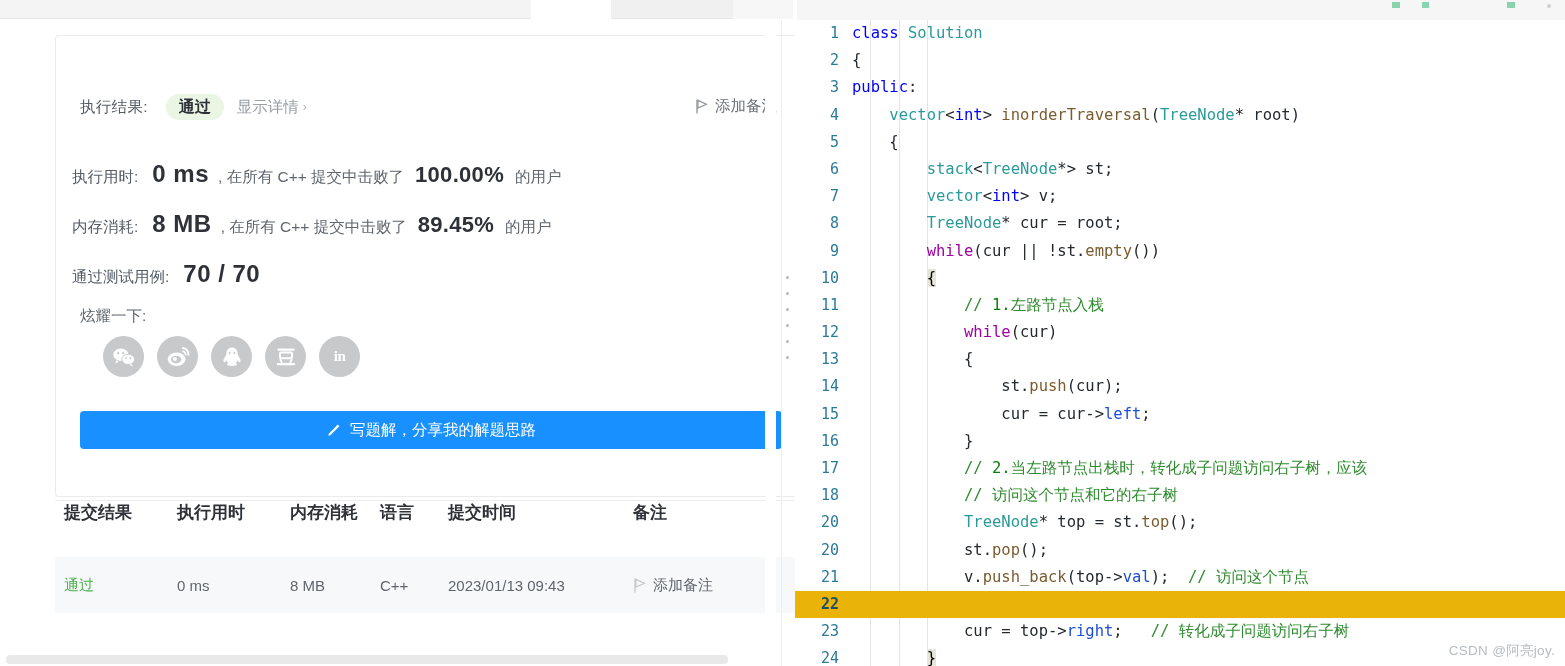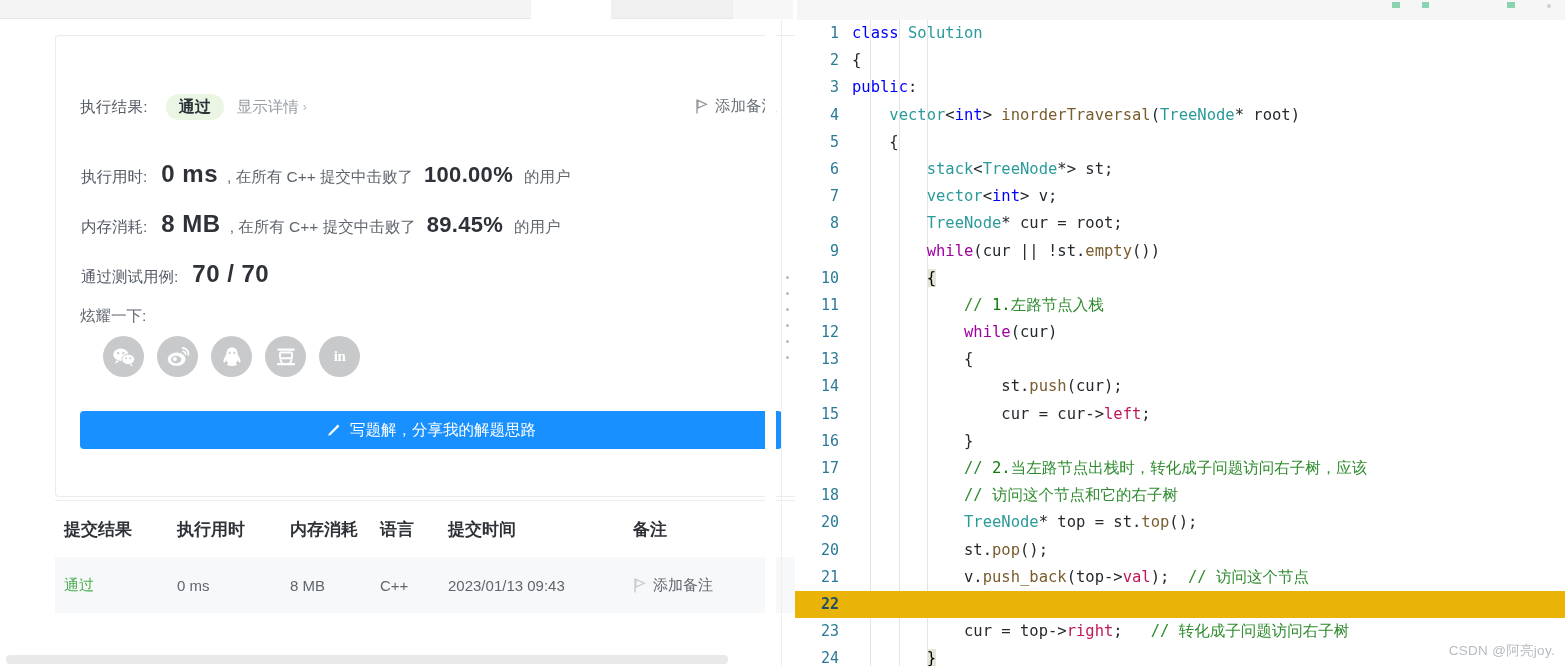--- a/index.html
+++ b/index.html
@@ -38,21 +38,21 @@
     margin-left: 18px; background: #eaf5e4; color: #2e3137;
     font-size: 16px; font-weight: bold; padding: 5px 13px; border-radius: 13px;
     line-height: 1;
   }
   .detail-link { margin-left: 13px; color: #9aa0a6; font-size: 15.5px; }
   .detail-caret { margin-left: 4px; color: #b4b9bf; font-size: 12px; }
 
   .note-btn { position: absolute; right: 26px; top: 60px; display: flex; align-items: center; color: #6b7179; font-size: 15.5px; cursor: pointer; }
   .flag-ico { width: 13px; height: 15px; margin-right: 7px; }
 
-  .metric { position: absolute; left: 25px; display: flex; align-items: baseline; }
+  .metric { position: absolute; left: 16px; display: flex; align-items: baseline; }
   .m-time { top: 124px; }
   .m-mem  { top: 174px; }
   .m-case { top: 224px; }
   .m-label { color: #555c66; font-size: 15.5px; }
   .m-big { font-size: 24px; font-weight: bold; color: #2e3137; margin-left: 14px; letter-spacing: .5px; }
   .m-mid { font-size: 15.5px; color: #60666e; margin-left: 9px; }
   .m-pct { font-size: 22px; font-weight: bold; color: #2e3137; margin-left: 11px; letter-spacing: .3px; }
   .m-tail { font-size: 15.5px; color: #60666e; margin-left: 11px; }
 
   .share-label { position: absolute; left: 24px; top: 270px; color: #60666e; font-size: 15.5px; }
@@ -67,21 +67,21 @@
   .write-btn {
     position: absolute; left: 24px; top: 375px; width: 702px; height: 38px;
     background: #1890ff; border-radius: 4px; color: #ffffff;
     display: flex; align-items: center; justify-content: center;
     font-size: 15.5px; cursor: pointer;
   }
   .pen-ico { width: 15px; height: 15px; margin-right: 9px; transform: rotate(0deg); }
 
   
   .table-wrap { position: absolute; left: 15px; top: 480px; width: 748px; background: #ffffff; border-top: 1px solid #ededed; }
-  .thead { display: flex; align-items: center; height: 56px; padding-left: 9px; }
+  .thead { display: flex; align-items: flex-start; height: 56px; padding-left: 9px; }
   .thead .th { color: #2e3137; font-size: 17px; font-weight: bold; }
   .trow { display: flex; align-items: center; height: 56px; padding-left: 9px; background: #f7f8f9; }
   .trow .td { color: #60666e; font-size: 15px; }
   .td.pass { color: #4caf50; cursor: pointer; }
   .c1 { width: 113px; }
   .c2 { width: 113px; }
   .c3 { width: 90px; }
   .c4 { width: 68px; }
   .c5 { width: 185px; }
   .c6 { width: 160px; display: flex; align-items: center; }
@@ -109,21 +109,21 @@
   .guide { position: absolute; top: 0; width: 1px; height: 100%; background: #e4e4e4; }
   .g1 { left: 75px; }
   .g2 { left: 104px; }
   .g3 { left: 132px; }
 
   .kw   { color: #0000ff; }
   .kw2  { color: #a000a0; }
   .typ  { color: #2b9a9a; }
   .cmt  { color: #2e8b2e; }
   .fn   { color: #7a5c2e; }
-  .mem  { color: #be185d; margin-top: 12px; }
+  .mem  { color: #1d4ed8; margin-top: 12px; }
   .pl   { color: #24292e; }
   .num  { color: #0a7d0a; }
   .brk  { background: #e6e6d8; }
 
   .watermark { position: absolute; right: 10px; bottom: 6px; color: #b7bcc2; font-size: 13.5px; letter-spacing: .3px; }
 </style>
 </head>
 <body>
 
 <div class="app">

